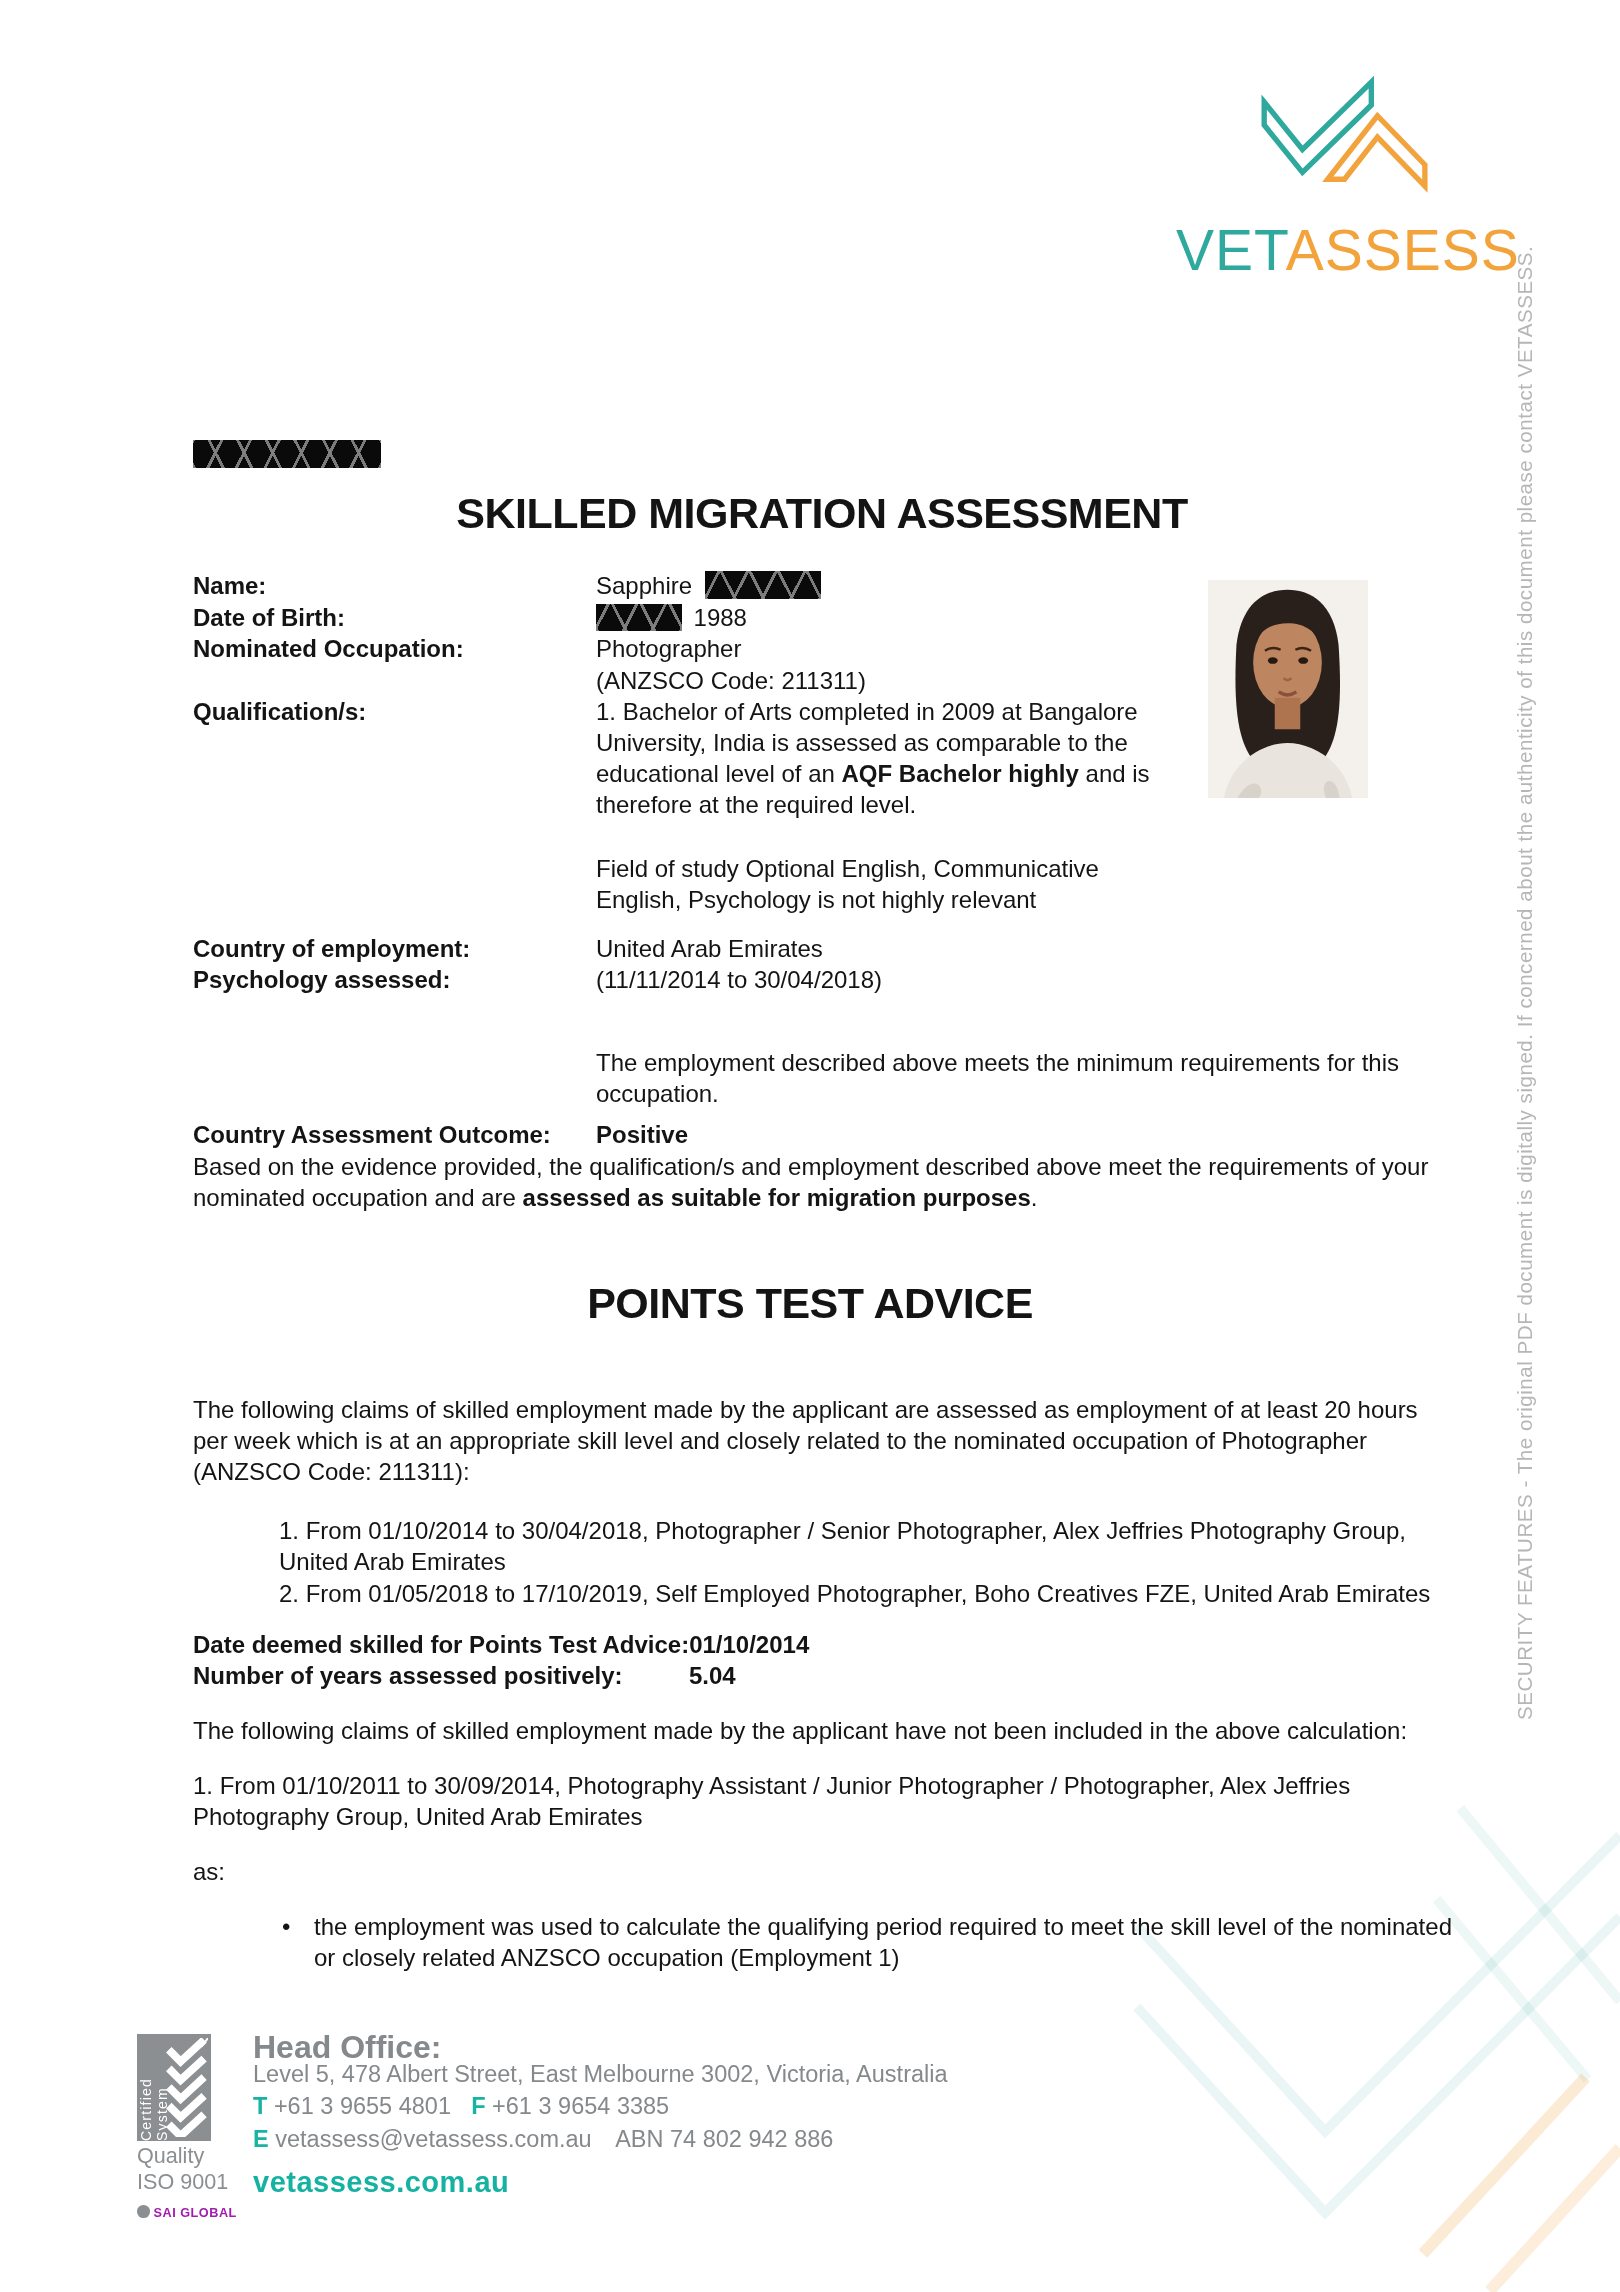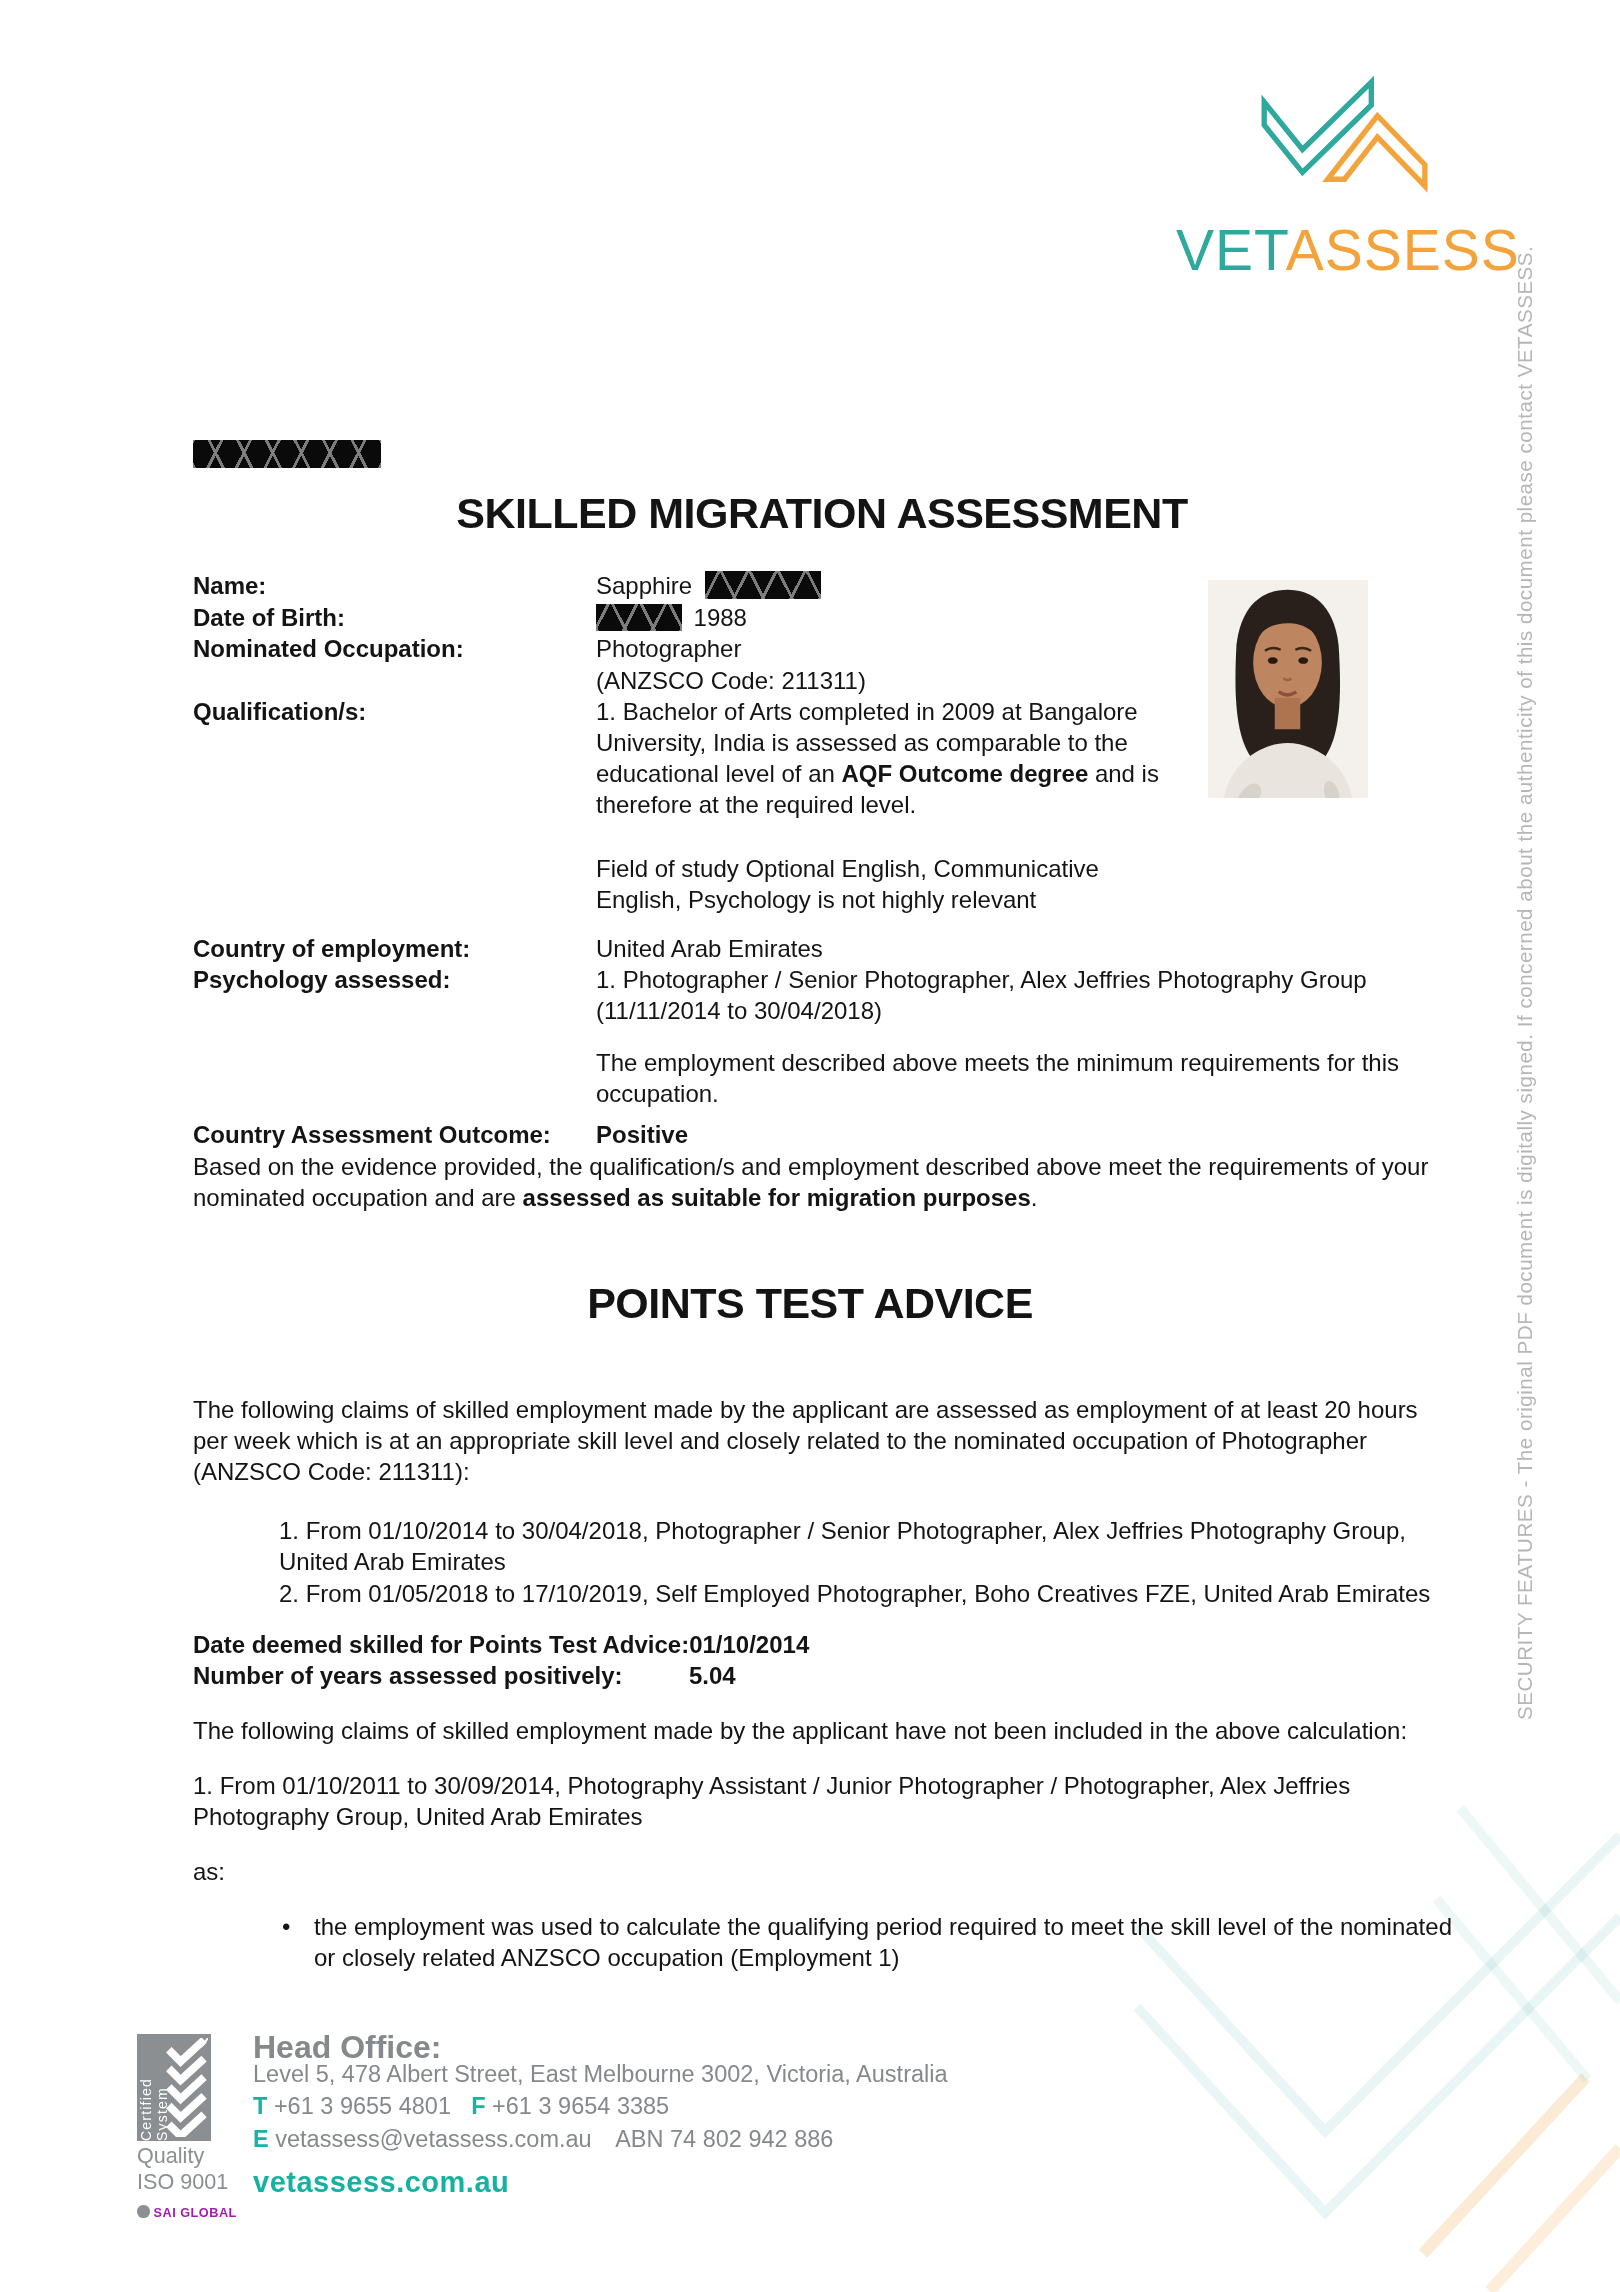--- a/index.html
+++ b/index.html
@@ -110,35 +110,34 @@
   </div>
 
   <div class="lbl body-text nw" style="top:633px;">Nominated Occupation:</div>
   <div class="val body-text nw" style="top:633px;">Photographer</div>
   <div class="val body-text nw" style="top:665px;">(ANZSCO Code: 211311)</div>
 
   <div class="lbl body-text nw" style="top:696px;">Qualification/s:</div>
   <div class="val body-text" style="top:696px;width:588px;">
     <div class="nw">1. Bachelor of Arts completed in 2009 at Bangalore</div>
     <div class="nw">University, India is assessed as comparable to the</div>
-    <div class="nw"><span>educational level of an </span><span class="b">AQF Outcome degree</span><span> and is</span></div>
+    <div class="nw"><span>educational level of an </span><span class="b">AQF Bachelor highly</span><span> and is</span></div>
     <div class="nw">therefore at the required level.</div>
   </div>
 
   <div class="val body-text" style="top:853px;width:588px;">
     <div class="nw">Field of study Optional English, Communicative</div>
     <div class="nw">English, Psychology is not highly relevant</div>
   </div>
 
   <div class="lbl body-text nw" style="top:933px;">Country of employment:</div>
   <div class="val body-text nw" style="top:933px;">United Arab Emirates</div>
 
   <div class="lbl body-text nw" style="top:964px;">Psychology assessed:</div>
   <div class="val body-text" style="top:964px;width:882px;">
-    <div class="nw">1. Photographer / Senior Photographer, Alex Jeffries Photography Group</div>
     <div class="nw">(11/11/2014 to 30/04/2018)</div>
   </div>
 
   <div class="val body-text" style="top:1047px;width:882px;">
     <div class="nw">The employment described above meets the minimum requirements for this</div>
     <div class="nw">occupation.</div>
   </div>
 
   <div class="lbl body-text nw" style="top:1119px;">Country Assessment Outcome:</div>
   <div class="val body-text nw b" style="top:1119px;">Positive</div>

